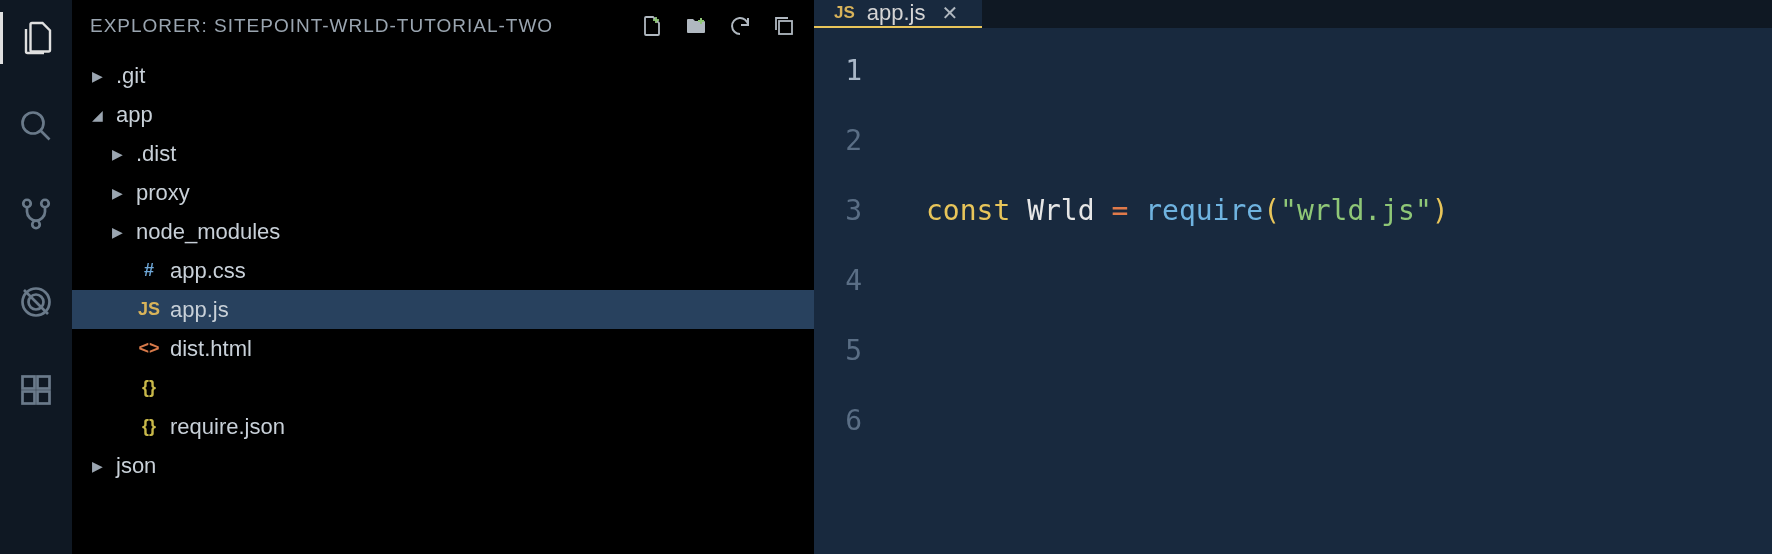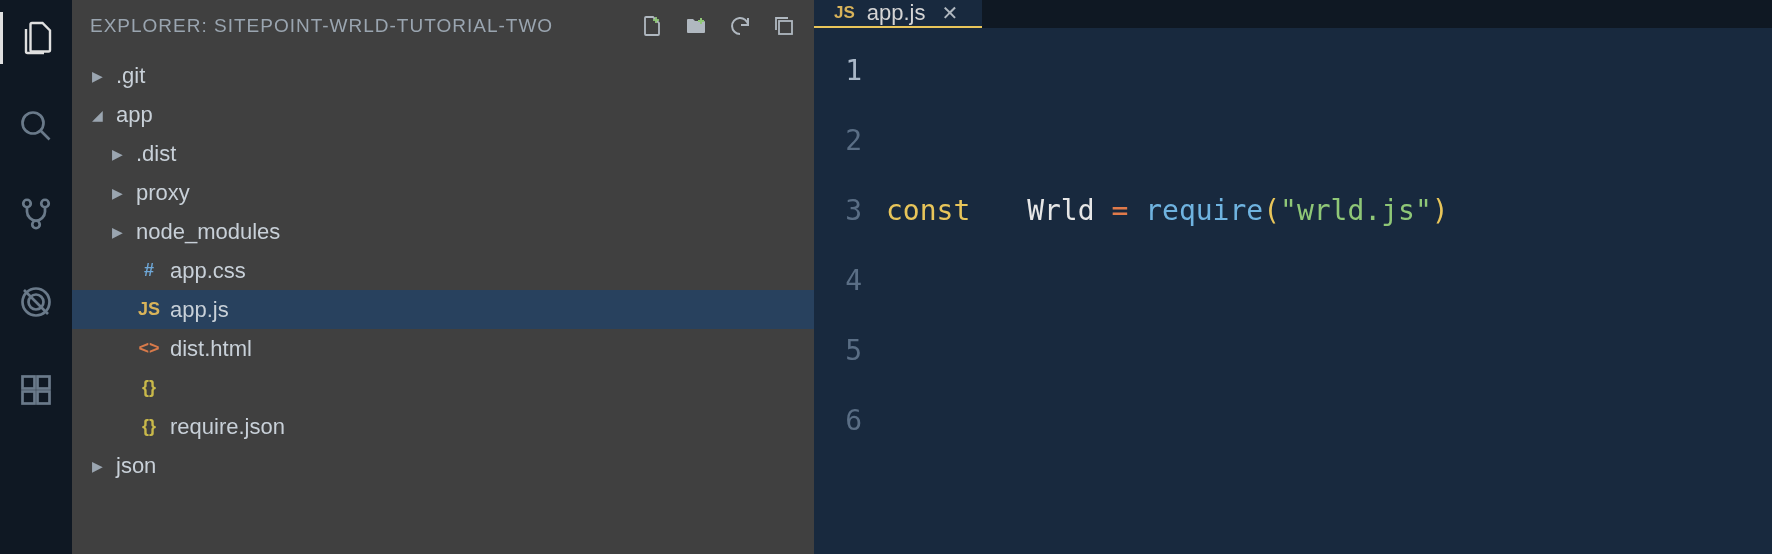--- a/index.html
+++ b/index.html
@@ -28,21 +28,21 @@
   align-items: center;
   justify-content: center;
   color: #6a7a8a;
   cursor: pointer;
 }
 .activity-item.active { color: #e0e0e0; border-left: 3px solid #e0e0e0; }
 .activity-item svg { width: 36px; height: 36px; }
 
 .sidebar {
   width: 742px;
-  background: #404040;
+  background: #000000;
   display: flex;
   flex-direction: column;
 }
 .sidebar-header {
   height: 52px;
   display: flex;
   align-items: center;
   justify-content: space-between;
   padding: 0 18px;
 }
@@ -96,22 +96,22 @@
 .tab-label { font-size: 22px; color: #d5d5d5; }
 .tab-close { color: #b0b8c0; font-size: 20px; cursor:pointer; padding:0 4px; }
 
 .code-area { display: flex; flex: 1; font-family: "Menlo","Consolas",monospace; font-size: 28px; line-height: 70px; padding-top: 8px; }
 .gutter { width: 72px; text-align: right; padding-right: 24px; color: #5a6e85; }
 .gutter .gl { height: 70px; }
 .gutter .gl.active { color: #aab8c8; }
 .code { flex:1; white-space: pre; overflow:hidden; }
 .code .line { height: 70px; }
 
-.tok-kw { color: #e8c55a; }
-.tok-var { color: #e6e6e6; margin-left: 40px; }
+.tok-kw { color: #e8c55a; margin-left: 40px; }
+.tok-var { color: #e6e6e6; }
 .tok-op { color: #e07a4a; }
 .tok-fn { color: #6fb3e0; margin-top: 39px; }
 .tok-str { color: #8fc777; }
 .tok-paren { color: #e8c55a; }
 
 .ic-js { color: #d8b35a; }
 .ic-css { color: #6fa8d8; }
 .ic-html { color: #d87a4a; }
 .ic-json { color: #c9b94a; }
 </style>

